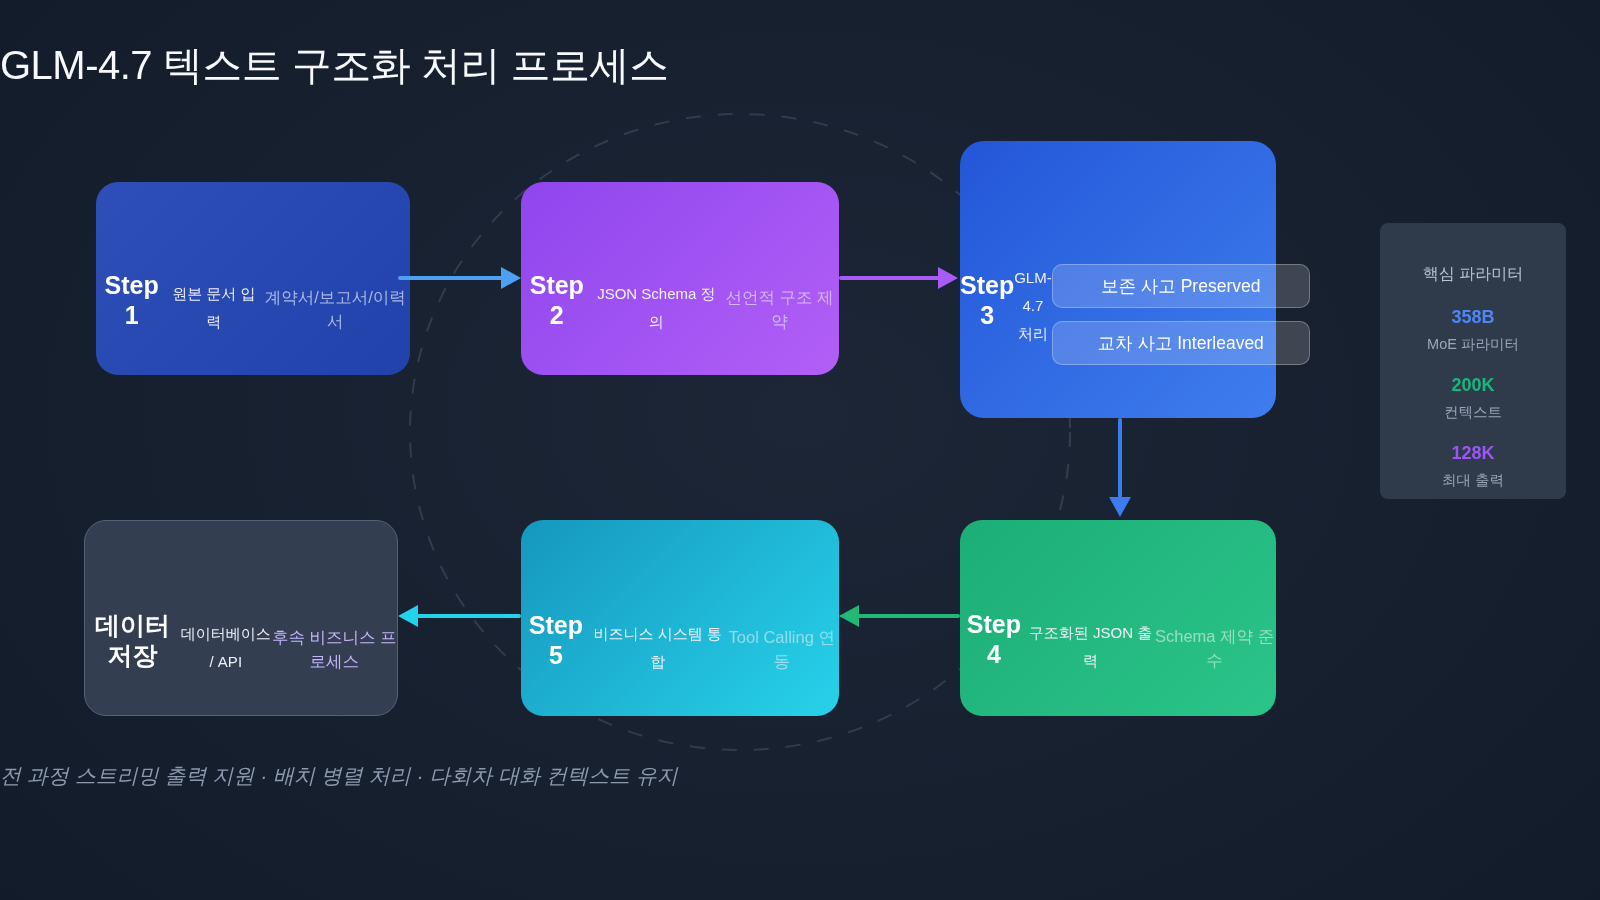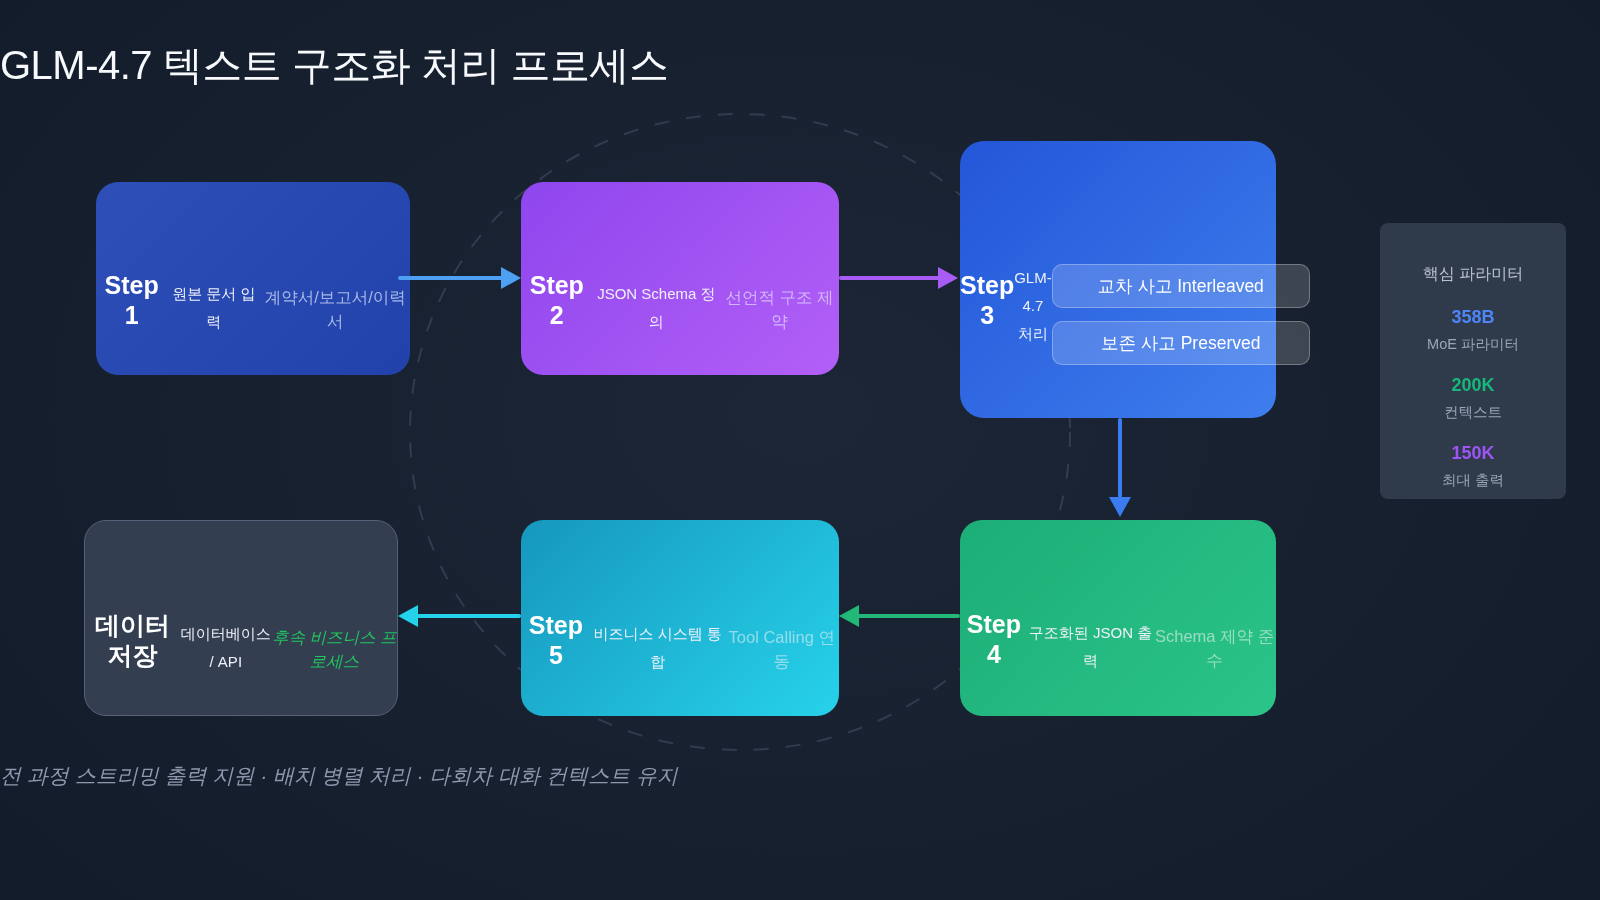--- a/index.html
+++ b/index.html
@@ -40,21 +40,21 @@
     font-size:17.5px;color:#ffffff;
   }
   #box-step4{left:960px;top:520px;width:316px;height:196px;background:linear-gradient(135deg,#1cae77 0%,#2bc489 100%);}
   #box-step4 .caption{color:rgba(222,240,231,0.62);}
   #box-step5{left:521px;top:520px;width:318px;height:196px;background:linear-gradient(135deg,#1697bd 0%,#27d2ea 100%);padding-top:44px;}
   #box-step5 .caption{color:rgba(222,238,243,0.60);}
   #box-storage{
     left:84px;top:520px;height:196px;padding-top:44px;
     background:#333e51;border:1.5px solid #54617a;
   }
-  #box-storage .caption{color:#22c55e;font-style:italic;}
+  #box-storage .caption{color:#c4b5fd;}
   
   .panel{
     position:absolute;left:1380px;top:182px;width:186px;height:276px;
     background:#2f3a4b;border-radius:8px;box-sizing:border-box;
     display:flex;flex-direction:column;align-items:center;text-align:center;
     padding-top:41px;
     margin-top:41px;
   }
   .panel-header{font-size:16px;color:#b9c3d2;}
   .stat{margin-top:19px;}
@@ -92,22 +92,22 @@
   <div class="node row-node" id="box-step2">
     <div class="heading">Step 2</div>
     <div class="subtitle">JSON Schema 정의</div>
     <div class="caption">선언적 구조 제약</div>
   </div>
 
   <div class="node" id="box-step3">
     <div class="heading">Step 3</div>
     <div class="subtitle">GLM-4.7 처리</div>
     <div class="pill-stack">
+      <div class="pill">보존 사고 Preserved</div>
       <div class="pill">교차 사고 Interleaved</div>
-      <div class="pill">보존 사고 Preserved</div>
     </div>
   </div>
 
   <div class="node row-node" id="box-step4">
     <div class="heading">Step 4</div>
     <div class="subtitle">구조화된 JSON 출력</div>
     <div class="caption">Schema 제약 준수</div>
   </div>
 
   <div class="node row-node" id="box-step5">
@@ -126,21 +126,21 @@
     <div class="panel-header">핵심 파라미터</div>
     <div class="stat">
       <div class="stat-value" style="color: rgb(78, 134, 247);">358B</div>
       <div class="stat-label">MoE 파라미터</div>
     </div>
     <div class="stat">
       <div class="stat-value" style="color: rgb(22, 184, 124);">200K</div>
       <div class="stat-label">컨텍스트</div>
     </div>
     <div class="stat">
-      <div class="stat-value" style="color: rgb(157, 85, 246);">150K</div>
+      <div class="stat-value" style="color: rgb(157, 85, 246);">128K</div>
       <div class="stat-label">최대 출력</div>
     </div>
   </div>
 
   <div>
     <div class="arrow-line h-line" style="left: 398px; top: 276px; width: 105px; color: rgb(77, 160, 242);"></div>
     <div class="arrow-head head-right" style="left: 501px; top: 267px; color: rgb(77, 160, 242);"></div>
   </div>
   <div>
     <div class="arrow-line h-line" style="left: 839px; top: 276px; width: 101px; color: rgb(168, 92, 245);"></div>

